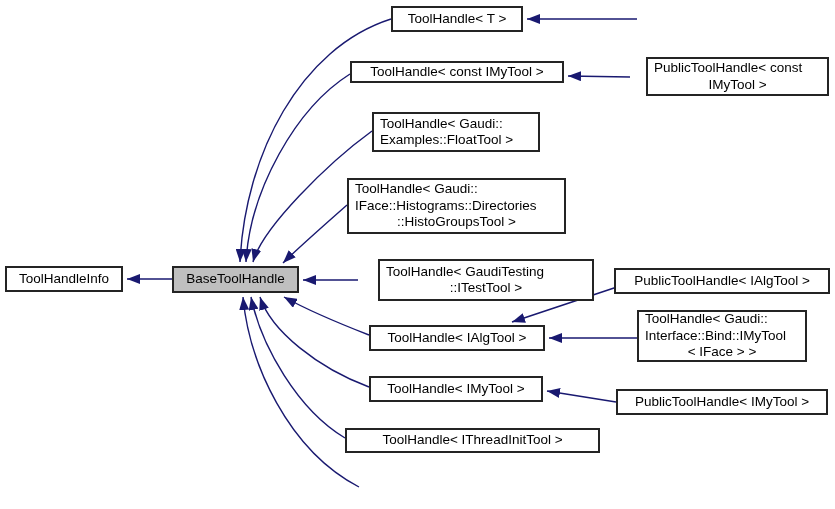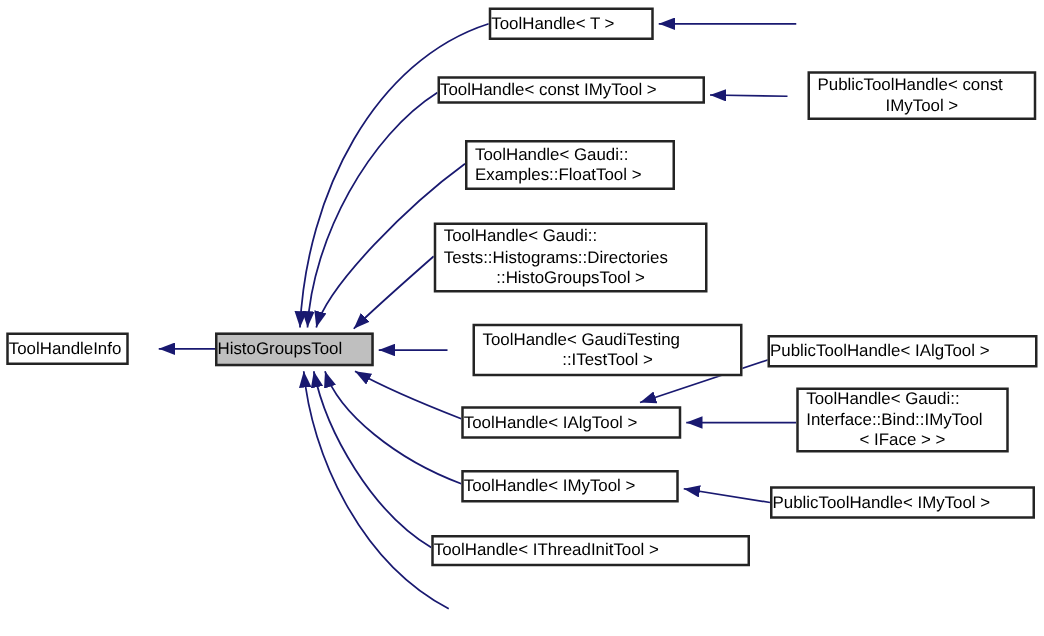--- a/index.html
+++ b/index.html
@@ -15,21 +15,21 @@
     position:absolute;
     box-sizing:border-box;
     background:#ffffff;
     border:2px solid #242424;
     color:#000000;
     font-size:13.5px;
     line-height:16.5px;
     display:flex;
     flex-direction:column;
     justify-content:center;
-    align-items:flex-start;
+    align-items:center;
     text-align:center;
     white-space:nowrap;
   }
   .node.ml{align-items:stretch;text-align:left;padding:0 6px;}
   .node.ml .ln.c{text-align:center;}
   .node.highlight{background:#bfbfbf;}
   .ln{pointer-events:none;}
 </style>
 </head>
 <body>
@@ -54,26 +54,26 @@
       <path d="M 345,438 C 298,410 261,346 251,297" marker-end="url(#arrow)"></path>
       <path d="M 359,487 C 288,450 249,363 243,297" marker-end="url(#arrow)"></path>
       <path d="M 637,19 L 527,19" marker-end="url(#arrow)"></path>
       <path d="M 630,77 L 568,76" marker-end="url(#arrow)"></path>
       <path d="M 617,287 L 512,322" marker-end="url(#arrow)"></path>
       <path d="M 637,338 L 549,338" marker-end="url(#arrow)"></path>
       <path d="M 616,402 L 547,391" marker-end="url(#arrow)"></path>
     </g>
   </svg>
 
-  <div class="node" style="left:5px;top:266px;width:98px;height:26px">
+  <div class="node" style="left:5px;top:266px;width:118px;height:26px">
     <div class="ln">ToolHandleInfo</div>
   </div>
 
   <div class="node highlight" style="left:172px;top:266px;width:127px;height:27px">
-    <div class="ln">HistoGroupsTool</div>
+    <div class="ln">BaseToolHandle</div>
   </div>
 
   <div class="node" style="left:391px;top:6px;width:132px;height:26px">
     <div class="ln">ToolHandle&lt; T &gt;</div>
   </div>
 
 
   <div class="node" style="left:350px;top:61px;width:214px;height:22px">
     <div class="ln">ToolHandle&lt; const IMyTool &gt;</div>
   </div>
@@ -83,21 +83,21 @@
     <div class="ln c">IMyTool &gt;</div>
   </div>
 
   <div class="node ml" style="left:372px;top:112px;width:168px;height:40px">
     <div class="ln">ToolHandle&lt; Gaudi::</div>
     <div class="ln">Examples::FloatTool &gt;</div>
   </div>
 
   <div class="node ml" style="left:347px;top:178px;width:219px;height:56px">
     <div class="ln">ToolHandle&lt; Gaudi::</div>
-    <div class="ln">Tests::Histograms::Directories</div>
+    <div class="ln">IFace::Histograms::Directories</div>
     <div class="ln c">::HistoGroupsTool &gt;</div>
   </div>
 
   <div class="node ml" style="left:378px;top:259px;width:216px;height:42px">
     <div class="ln">ToolHandle&lt; GaudiTesting</div>
     <div class="ln c">::ITestTool &gt;</div>
   </div>
 
   <div class="node" style="left:614px;top:268px;width:216px;height:26px">
     <div class="ln">PublicToolHandle&lt; IAlgTool &gt;</div>

